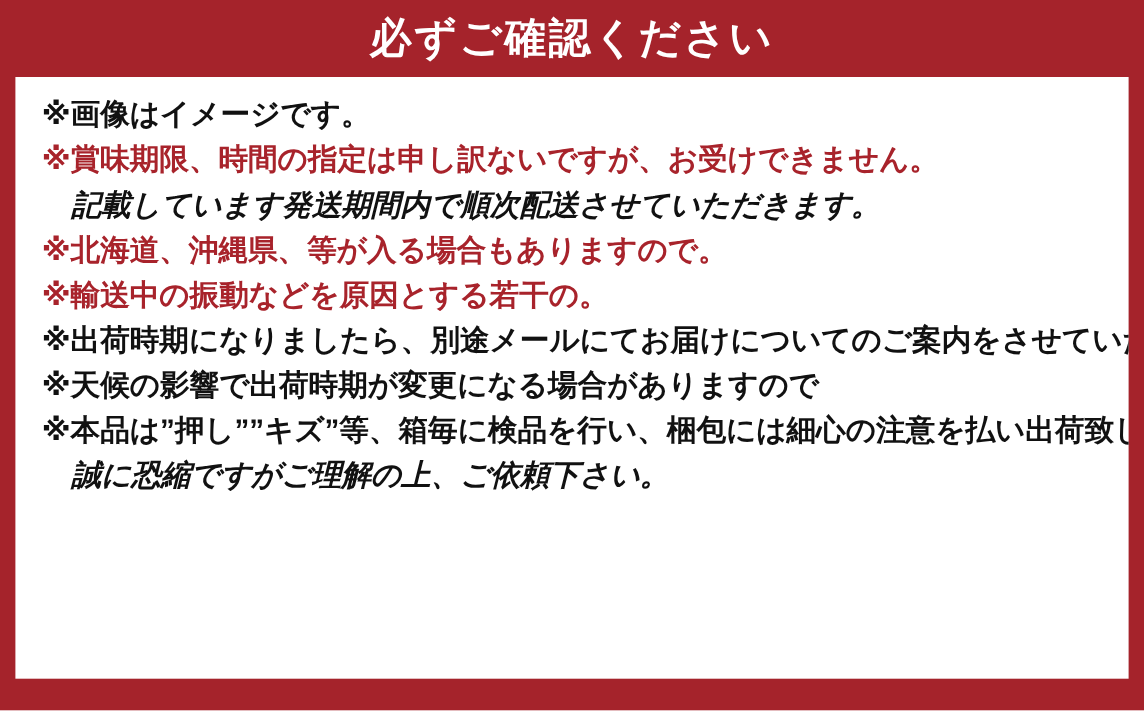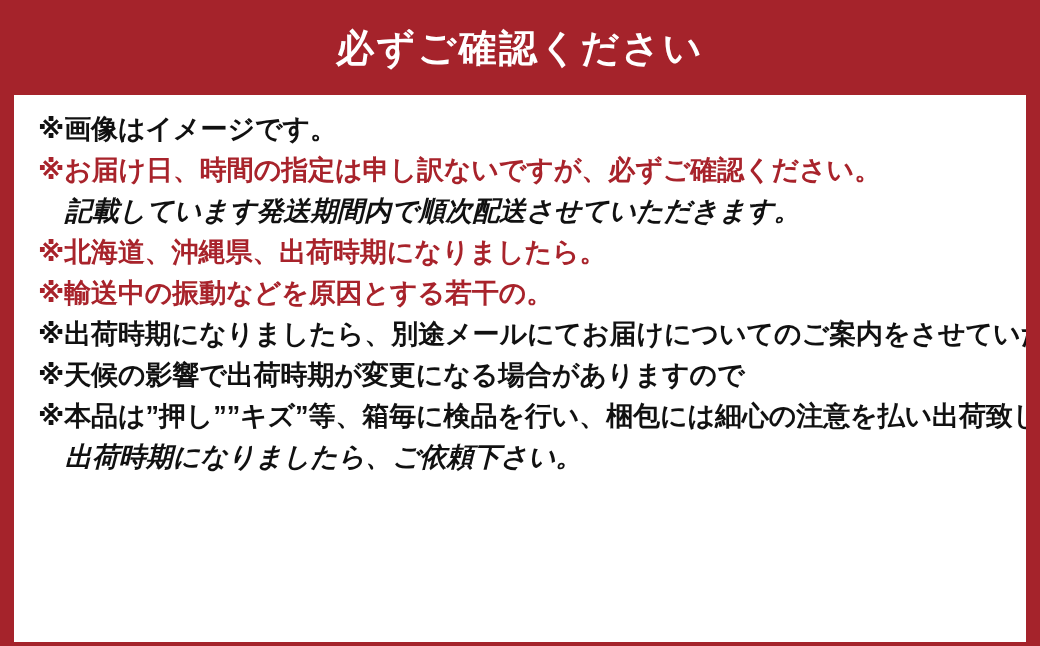--- a/index.html
+++ b/index.html
@@ -14,21 +14,21 @@
   .notice-frame {
     position: relative;
     width: 1040px;
     height: 646px;
     box-sizing: border-box;
     background: #A5232B;
     padding: 0 14px 13px 14px;
     overflow: hidden;
   }
   .notice-header {
-    height: 95px;
+    height: 70px;
     display: flex;
     align-items: center;
     justify-content: center;
     background: #A5232B;
     margin: 0 -14px;
   }
   .notice-title {
     color: #ffffff;
     font-size: 38px;
     font-weight: 700;
@@ -71,24 +71,24 @@
 
 <div class="notice-frame">
 
   <div class="notice-header">
     <div class="notice-title">必ずご確認ください</div>
   </div>
 
   <div class="notice-body">
     <ul class="notice-list" id="notice-list">
         <li class="notice-line">※画像はイメージです。</li>
-        <li class="notice-line red">※お届け日、時間の指定は申し訳ないですが、必ずご確認ください。</li>
+        <li class="notice-line red">※賞味期限、時間の指定は申し訳ないですが、お受けできません。</li>
         <li class="notice-line indent">記載しています発送期間内で順次配送させていただきます。</li>
-        <li class="notice-line red">※北海道、沖縄県、出荷時期になりましたら。</li>
+        <li class="notice-line red">※北海道、沖縄県、等が入る場合もありますので。</li>
         <li class="notice-line red">※輸送中の振動などを原因とする若干の。</li>
         <li class="notice-line">※出荷時期になりましたら、別途メールにてお届けについてのご案内をさせていただきます。</li>
         <li class="notice-line">※天候の影響で出荷時期が変更になる場合がありますので</li>
         <li class="notice-line">※本品は”押し””キズ”等、箱毎に検品を行い、梱包には細心の注意を払い出荷致しますが、</li>
-        <li class="notice-line indent">出荷時期になりましたら、ご依頼下さい。</li>
+        <li class="notice-line indent">誠に恐縮ですがご理解の上、ご依頼下さい。</li>
       </ul>
   </div>
 
 </div>
 
 </body></html>

